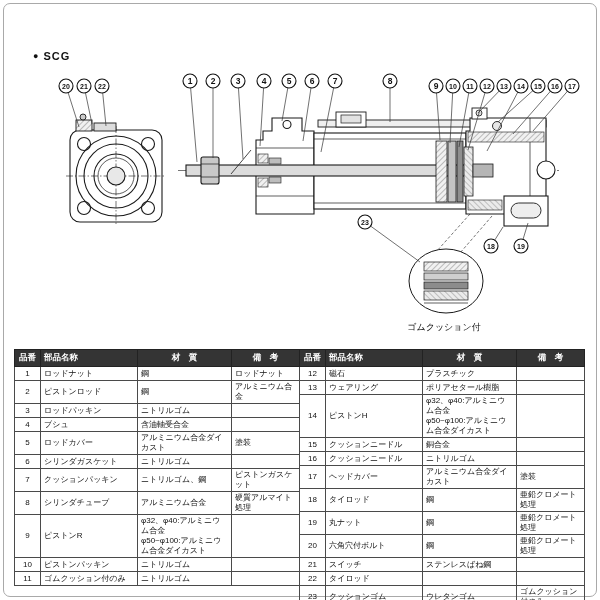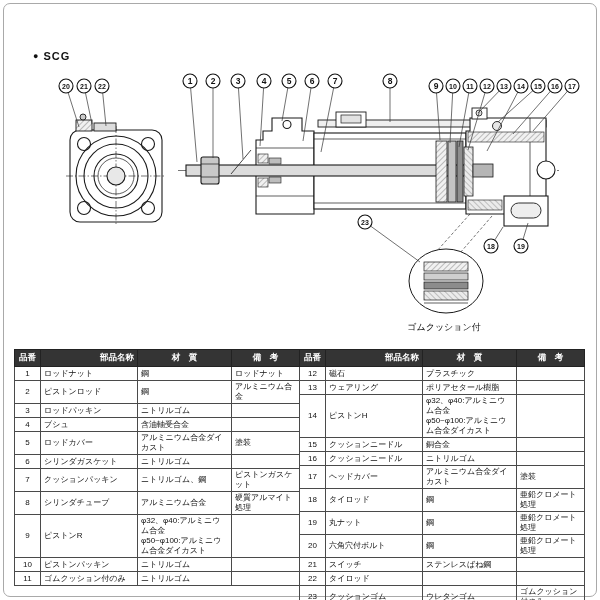--- a/index.html
+++ b/index.html
@@ -4,21 +4,21 @@
 <style>
   html,body{margin:0;padding:0;background:#fff}
   .page{position:relative;width:600px;height:600px;background:#fff;font-family:"Liberation Sans",sans-serif;overflow:hidden;color:#111}
   .frame{position:absolute;left:3px;top:3px;right:3px;bottom:3px;border:1px solid #a9a9a9;border-radius:7px;pointer-events:none}
   .series-label{position:absolute;left:33px;top:50px;font-size:11px;font-weight:bold;letter-spacing:1px}
   .series-label .bullet{font-size:9px;margin-right:4px;vertical-align:1px}
   #diagram-svg{position:absolute;left:0;top:0;font-family:"Liberation Sans",sans-serif}
   .tables{position:absolute;left:14px;top:349px;display:flex;align-items:flex-start}
   table.tbl{border-collapse:collapse;table-layout:fixed;width:285px;font-size:8px}
   table.tbl + table.tbl{margin-left:-1px}
-  table.tbl th{background:#343434;color:#fff;font-size:8.5px;font-weight:bold;border:1px solid #222;padding:2px 3px;text-align:right;height:11px}
+  table.tbl th{background:#343434;color:#fff;font-size:8.5px;font-weight:bold;border:1px solid #222;padding:2px 3px;text-align:left;height:11px}
   table.tbl th.h-c{text-align:center}
   table.tbl td{border:1px solid #4a4a4a;padding:1px 3px;line-height:1.25;white-space:pre-line;word-break:break-all;overflow:hidden;height:11px;vertical-align:middle}
   table.tbl td.c-no{text-align:center;padding:1px 0}
 </style>
 </head>
 <body>
 
 <div class="page">
   <div class="frame"></div>
 

